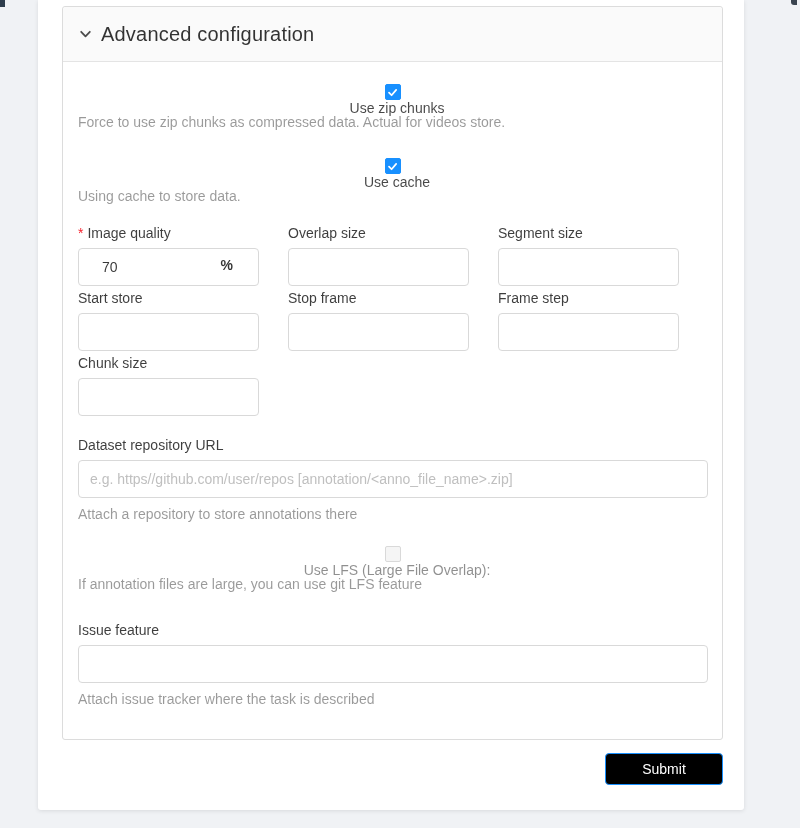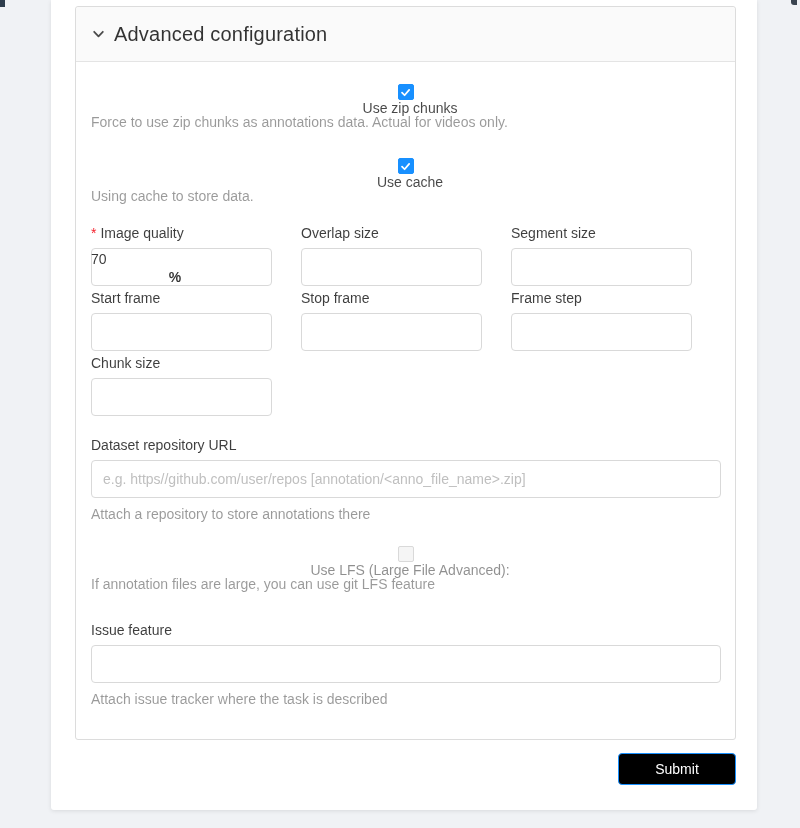--- a/index.html
+++ b/index.html
@@ -11,21 +11,21 @@
     color: rgba(0,0,0,0.78);
     position: relative;
   }
 
   
   .artifact-tl { position:absolute; left:0; top:0; width:5px; height:7px; background:#2e3d4c; }
   .artifact-tr { position:absolute; left:791px; top:0; width:6px; height:5px; background:#3a4450; border-radius:0 0 0 3px; }
 
   .card {
     position: absolute;
-    left: 51px; top: 0;
+    left: 38px; top: 0;
     width: 706px; height: 810px;
     background: #ffffff;
     box-shadow: 0 1px 4px rgba(0,0,0,0.10);
     border-radius: 0 0 3px 3px;
     padding: 6px 21px 15px 24px;
   }
 
   .collapse {
     border: 1px solid #dcdcdc;
     border-radius: 3px;
@@ -90,21 +90,21 @@
     border: 1px solid #d9d9d9;
     border-radius: 4px;
     background: #fff;
     font-family: "Liberation Sans", "DejaVu Sans", sans-serif;
     font-size: 14px;
     color: rgba(0,0,0,0.78);
     padding: 12px 11px;
     outline: none;
   }
   .input::placeholder { color: #bfbfbf; }
-  .input-wrap { display: flex; align-items: center; padding: 0; flex-direction: column; }
+  .input-wrap { display: flex; align-items: flex-end; padding: 12px; }
   .input-wrap .bare {
     border: none; background: transparent; outline: none;
     flex: 1; height: 100%; padding: 0 11px;
     font-family: inherit; font-size: 14px; color: rgba(0,0,0,0.78);
     min-width: 0;
   }
   .suffix { padding-right: 13px; color: rgba(0,0,0,0.80); font-weight: bold; }
 
   .submit-row { display: flex; justify-content: flex-end; margin-top: 13px; }
   .btn-primary {
@@ -138,21 +138,21 @@
     <div class="collapse-body">
 
       <div class="cb-row">
         <span class="cb checked">
           <svg width="11" height="11" viewBox="0 0 12 12">
               <path d="M2.2 6.2 L5 9 L10 3.2" fill="none" stroke="#ffffff" stroke-width="1.9" stroke-linecap="round" stroke-linejoin="round"></path>
             </svg>
         </span>
         <span class="cb-label">Use zip chunks</span>
       </div>
-      <div class="help mt26">Force to use zip chunks as annotations data. Actual for videos only.</div>
+      <div class="help mt26">Force to use zip chunks as compressed data. Actual for videos store.</div>
 
       <div class="cb-row">
         <span class="cb checked">
           <svg width="11" height="11" viewBox="0 0 12 12">
               <path d="M2.2 6.2 L5 9 L10 3.2" fill="none" stroke="#ffffff" stroke-width="1.9" stroke-linecap="round" stroke-linejoin="round"></path>
             </svg>
         </span>
         <span class="cb-label">Use cache</span>
       </div>
       <div class="help mt16">Using cache to store data.</div>
@@ -172,21 +172,21 @@
           <input class="input" type="text" value="" style="">
         </div>
         <div class="col">
           <div class="f-label">Segment size</div>
           <input class="input" type="text" value="" style="">
         </div>
       </div>
 
       <div class="row3">
         <div class="col">
-          <div class="f-label">Start frame</div>
+          <div class="f-label">Start store</div>
           <input class="input" type="text" value="" style="">
         </div>
         <div class="col">
           <div class="f-label">Stop frame</div>
           <input class="input" type="text" value="" style="">
         </div>
         <div class="col">
           <div class="f-label">Frame step</div>
           <input class="input" type="text" value="" style="">
         </div>
@@ -200,21 +200,21 @@
       </div>
 
       <div class="col-full">
         <div class="f-label">Dataset repository URL</div>
         <input class="input" type="text" placeholder="e.g. https//github.com/user/repos [annotation/&lt;anno_file_name&gt;.zip]" style="">
         <div class="help">Attach a repository to store annotations there</div>
       </div>
 
       <div class="cb-row" style="margin-top:22px;">
         <span class="cb disabled"></span>
-        <span class="cb-label dim">Use LFS (Large File Advanced):</span>
+        <span class="cb-label dim">Use LFS (Large File Overlap):</span>
       </div>
       <div class="help">If annotation files are large, you can use git LFS feature</div>
 
       <div class="col-full" style="margin-top:25px;">
         <div class="f-label">Issue feature</div>
         <input class="input" type="text" value="" style="">
         <div class="help">Attach issue tracker where the task is described</div>
       </div>
 
     </div>

